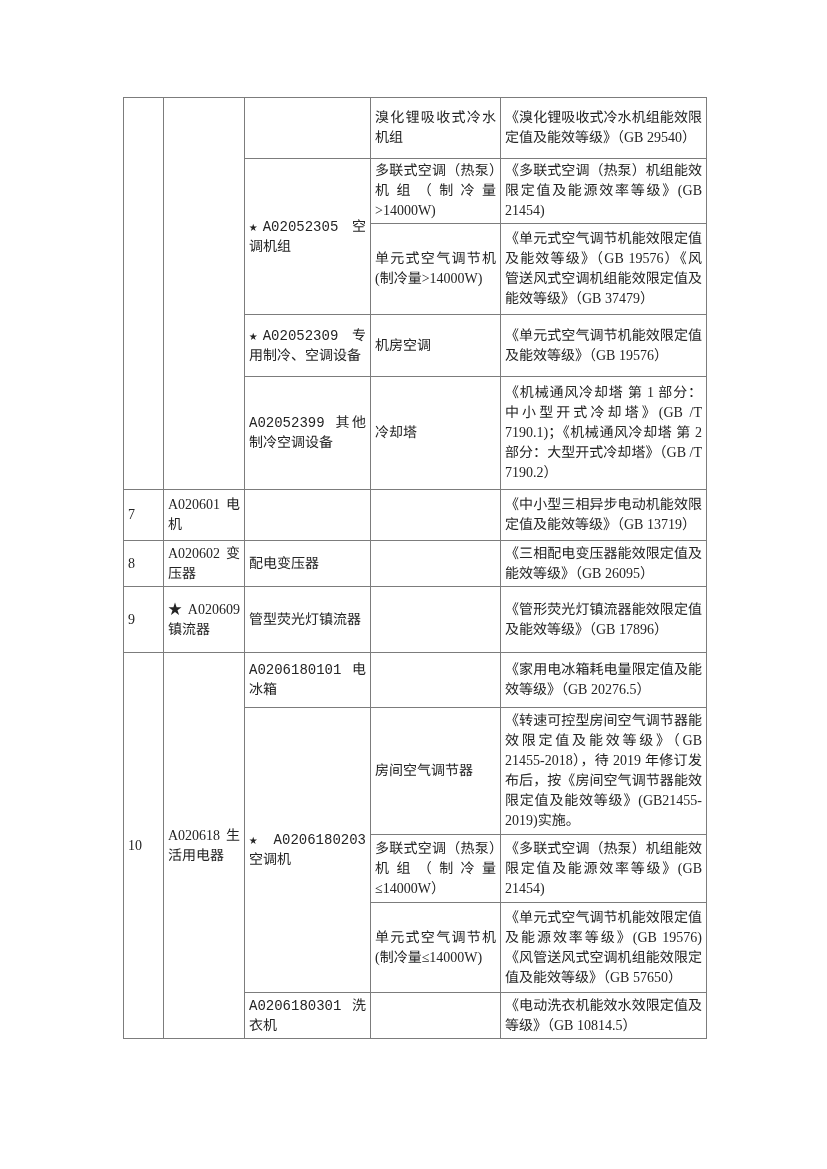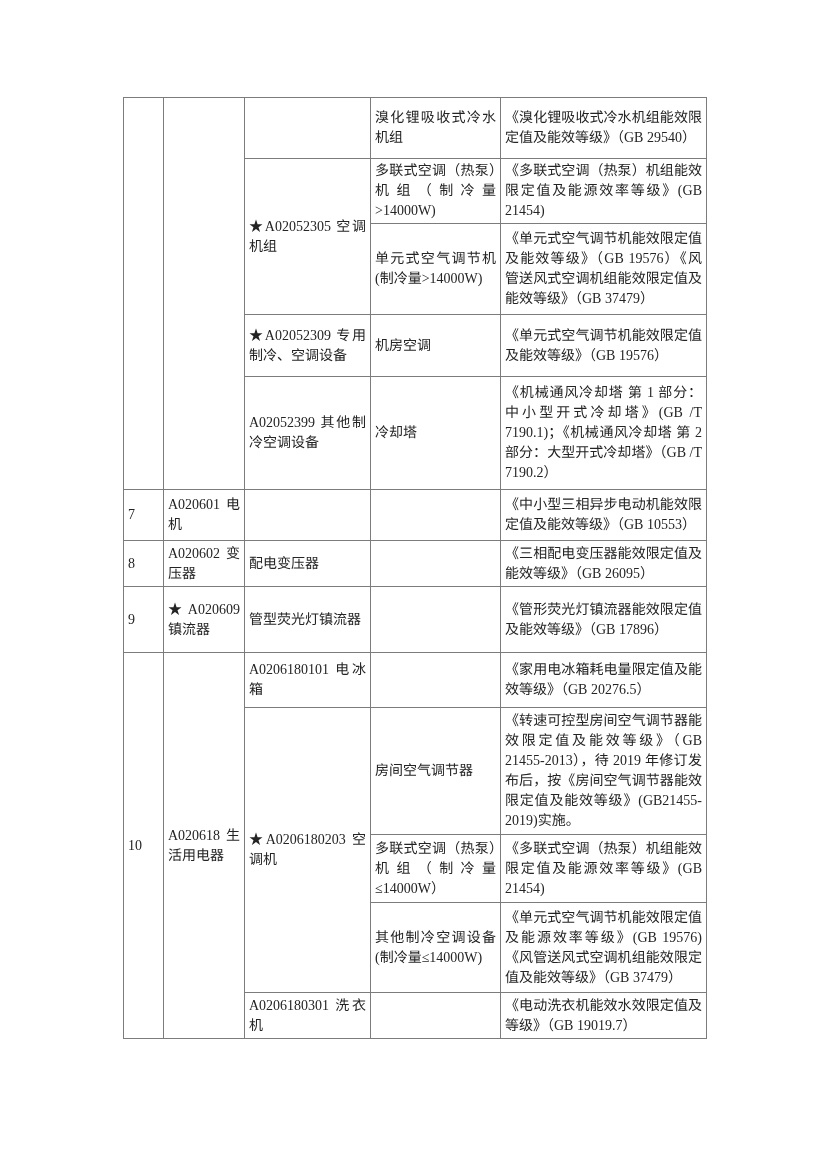--- a/index.html
+++ b/index.html
@@ -23,21 +23,21 @@
     vertical-align:middle;
     font-size:14px;
     line-height:20px;
     padding:2px 4px;
     text-align:justify;
     overflow:hidden;
     word-wrap:break-word;
   }
   td.seq{text-align:center;padding:2px 1px;}
   td.cat{padding:2px 2px 2px 3px;}
-  td.sub{padding:2px 2px 2px 3px;}
+  td.sub{padding:2px 2px 2px 3px;font-family:Liberation Mono, monospace;}
   td.equip{padding:2px 3px 2px 4px;}
   td.std{padding:2px 4px 2px 5px;}
   
   tr.h61{height:61px;} tr.h63{height:63px;} tr.h91{height:91px;}
   tr.h62{height:62px;margin-top:11px;} tr.h113{height:113px;} tr.h51{height:51px;}
   tr.h46{height:46px;} tr.h66{height:66px;} tr.h55{height:55px;}
   tr.h127{height:127px;} tr.h68{height:68px;} tr.h90{height:90px;}
 </style>
 </head>
 <body>
@@ -78,21 +78,21 @@
       <td class="sub">A02052399 其他制冷空调设备</td>
       <td class="equip">冷却塔</td>
       <td class="std">《机械通风冷却塔 第 1 部分：中小型开式冷却塔》(GB /T 7190.1)；《机械通风冷却塔 第 2 部分：大型开式冷却塔》（GB /T 7190.2）</td>
     </tr>
 
     <tr class="h51">
       <td class="seq">7</td>
       <td class="cat">A020601 电机</td>
       <td class="sub"></td>
       <td class="equip"></td>
-      <td class="std">《中小型三相异步电动机能效限定值及能效等级》（GB 10553）</td>
+      <td class="std">《中小型三相异步电动机能效限定值及能效等级》（GB 13719）</td>
     </tr>
 
     <tr class="h46">
       <td class="seq">8</td>
       <td class="cat">A020602 变压器</td>
       <td class="sub">配电变压器</td>
       <td class="equip"></td>
       <td class="std">《三相配电变压器能效限定值及能效等级》（GB 26095）</td>
     </tr>
 
@@ -107,30 +107,30 @@
     <tr class="h55">
       <td class="seq" rowspan="5">10</td>
       <td class="cat" rowspan="5">A020618 生活用电器</td>
       <td class="sub">A0206180101 电冰箱</td>
       <td class="equip"></td>
       <td class="std">《家用电冰箱耗电量限定值及能效等级》（GB 20276.5）</td>
     </tr>
     <tr class="h127">
       <td class="sub" rowspan="3">★A0206180203 空调机</td>
       <td class="equip">房间空气调节器</td>
-      <td class="std">《转速可控型房间空气调节器能效限定值及能效等级》（GB 21455-2013），待 2019 年修订发布后，按《房间空气调节器能效限定值及能效等级》(GB21455-2019)实施。</td>
+      <td class="std">《转速可控型房间空气调节器能效限定值及能效等级》（GB 21455-2018），待 2019 年修订发布后，按《房间空气调节器能效限定值及能效等级》(GB21455-2019)实施。</td>
     </tr>
     <tr class="h68">
       <td class="equip">多联式空调（热泵）机组（制冷量≤14000W）</td>
       <td class="std">《多联式空调（热泵）机组能效限定值及能源效率等级》(GB 21454)</td>
     </tr>
     <tr class="h90">
-      <td class="equip">其他制冷空调设备(制冷量≤14000W)</td>
-      <td class="std">《单元式空气调节机能效限定值及能源效率等级》(GB 19576)《风管送风式空调机组能效限定值及能效等级》（GB 37479）</td>
+      <td class="equip">单元式空气调节机(制冷量≤14000W)</td>
+      <td class="std">《单元式空气调节机能效限定值及能源效率等级》(GB 19576)《风管送风式空调机组能效限定值及能效等级》（GB 57650）</td>
     </tr>
     <tr class="h46">
       <td class="sub">A0206180301 洗衣机</td>
       <td class="equip"></td>
-      <td class="std">《电动洗衣机能效水效限定值及等级》（GB 19019.7）</td>
+      <td class="std">《电动洗衣机能效水效限定值及等级》（GB 10814.5）</td>
     </tr>
   </tbody>
     </table>
 </div>
 
 </body></html>

